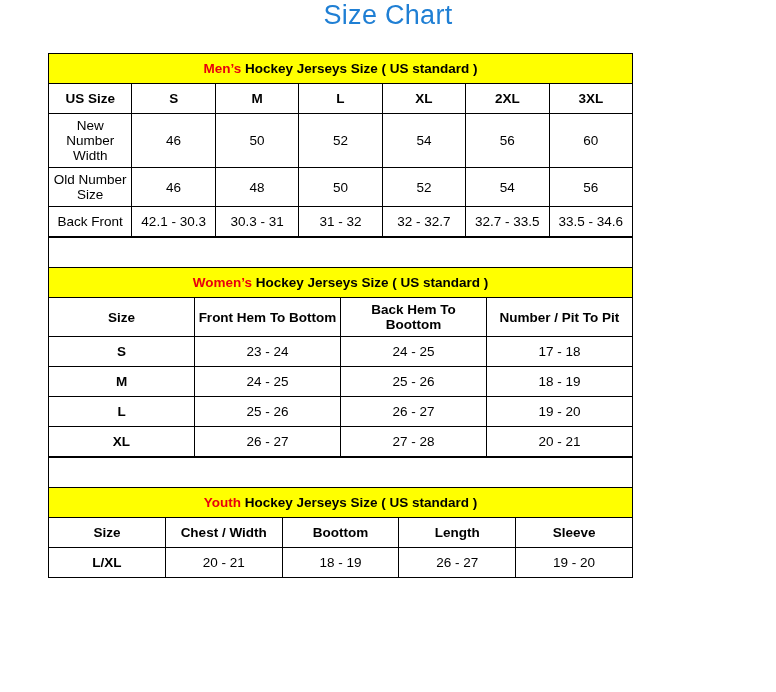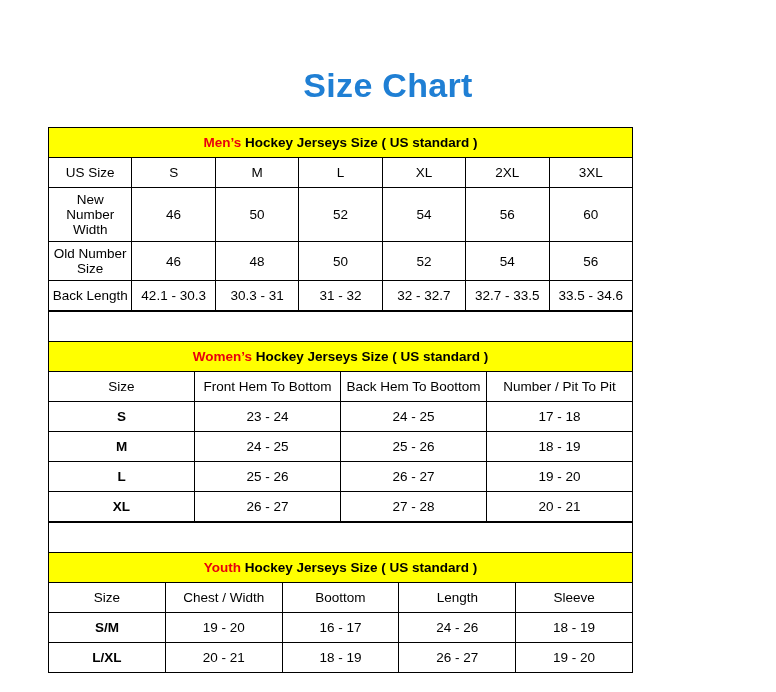--- a/index.html
+++ b/index.html
@@ -15,23 +15,22 @@
   }
   .page {
     width: 776px;
     height: 692px;
     position: relative;
     box-sizing: border-box;
   }
   .title {
     text-align: center;
     color: #1f7fd4;
-    font-size: 34px;
-    font-weight: bold;
-    padding-top: 66px;
+    font-size: 27px;
+    font-weight: normal;
     letter-spacing: 0.3px;
   }
   .chart-wrap {
     margin: 22px auto 0 auto;
     width: 680px;
   }
   table.size-table {
     width: 585px;
     border-collapse: collapse;
     table-layout: fixed;
@@ -48,21 +47,21 @@
     background: #ffff00 !important;
     font-weight: bold;
     font-size: 14.5px;
     padding: 6px 2px;
     height: 24px;
   }
   .hdr-red {
     color: #e8000d;
   }
   .col-head td {
-    font-weight: normal;
+    font-weight: bold;
   }
   .row-label {
     font-weight: normal;
   }
   .bold-cell {
     font-weight: bold;
   }
   .spacer-row td {
     border: none;
     height: 3px;
@@ -104,21 +103,21 @@
         <tr>
           <td class="row-label">Old Number Size</td>
           <td>46</td>
           <td>48</td>
           <td>50</td>
           <td>52</td>
           <td>54</td>
           <td>56</td>
         </tr>
         <tr>
-          <td class="row-label">Back Length</td>
+          <td class="row-label">Back Front</td>
           <td>42.1 - 30.3</td>
           <td>30.3 - 31</td>
           <td>31 - 32</td>
           <td>32 - 32.7</td>
           <td>32.7 - 33.5</td>
           <td>33.5 - 34.6</td>
         </tr>
       </tbody>
     </table>
 
@@ -172,27 +171,20 @@
           <td colspan="5"><span class="hdr-red">Youth</span><span> Hockey Jerseys Size ( US standard )</span></td>
         </tr>
         <tr class="col-head">
           <td style="width:150px">Size</td>
           <td>Chest / Width</td>
           <td>Boottom</td>
           <td>Length</td>
           <td>Sleeve</td>
         </tr>
         <tr>
-          <td class="bold-cell">S/M</td>
-          <td>19 - 20</td>
-          <td>16 - 17</td>
-          <td>24 - 26</td>
-          <td>18 - 19</td>
-        </tr>
-        <tr>
           <td class="bold-cell">L/XL</td>
           <td>20 - 21</td>
           <td>18 - 19</td>
           <td>26 - 27</td>
           <td>19 - 20</td>
         </tr>
       </tbody>
     </table>
 
   </div>

